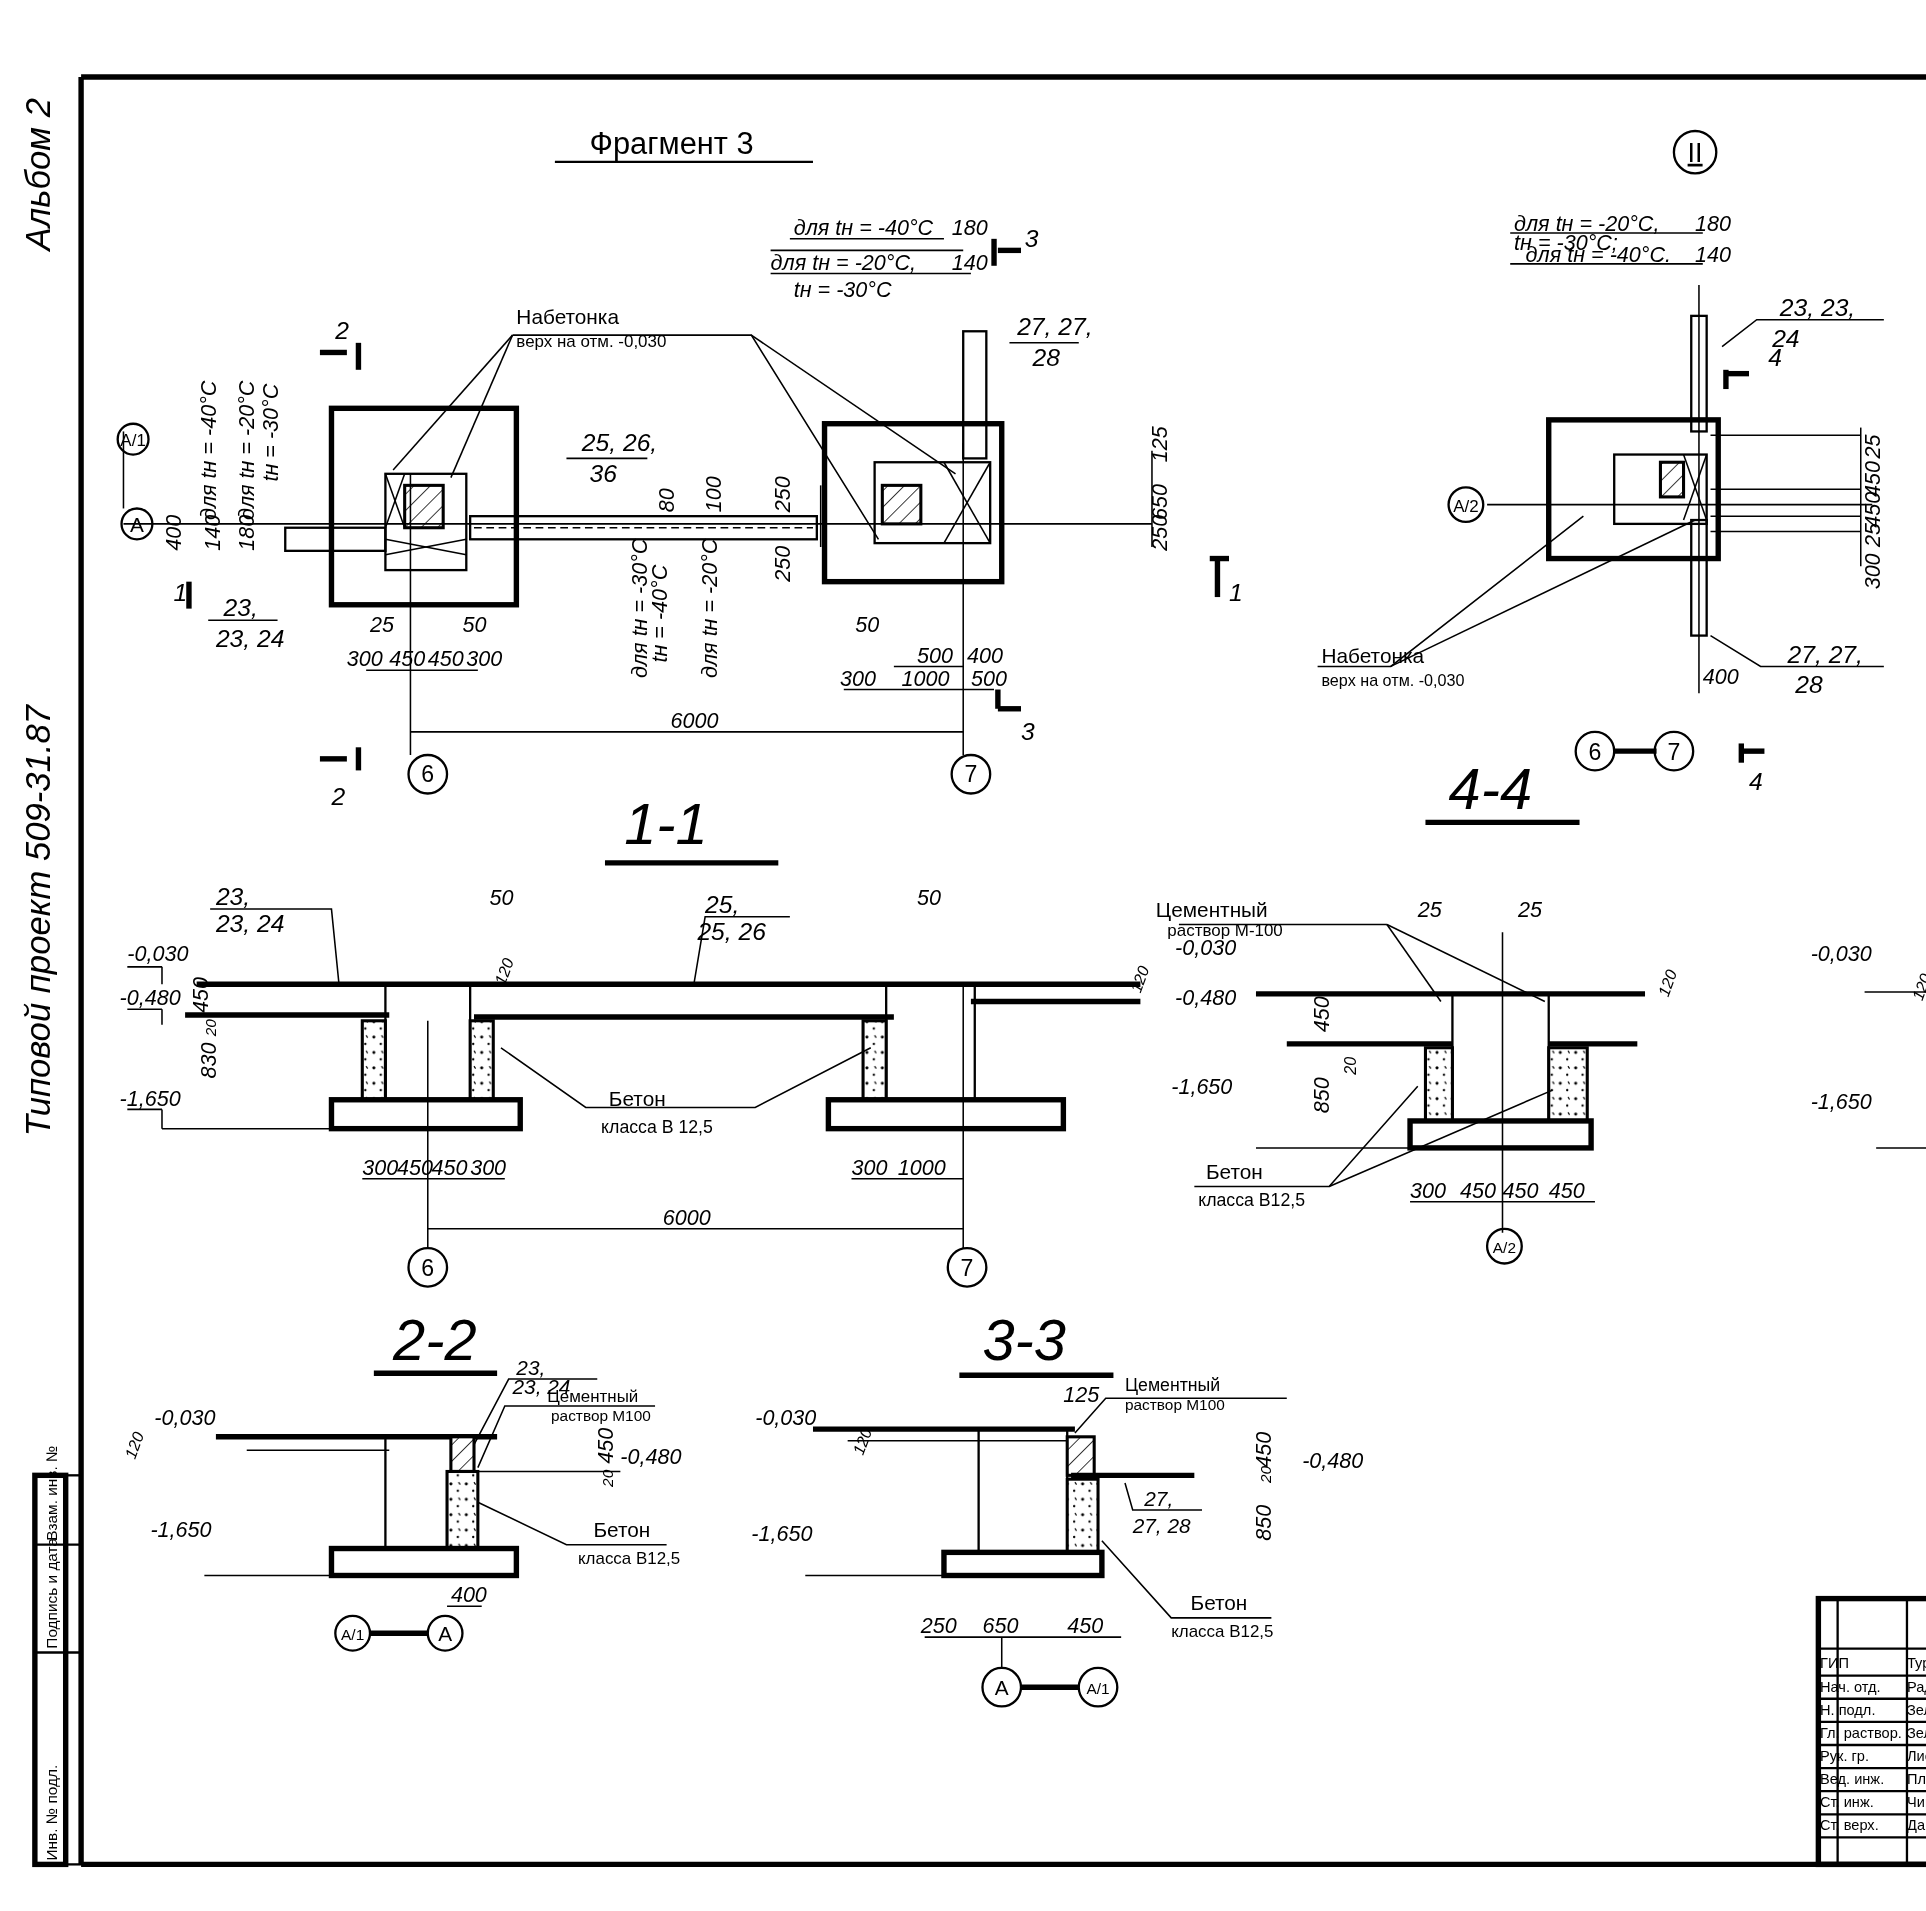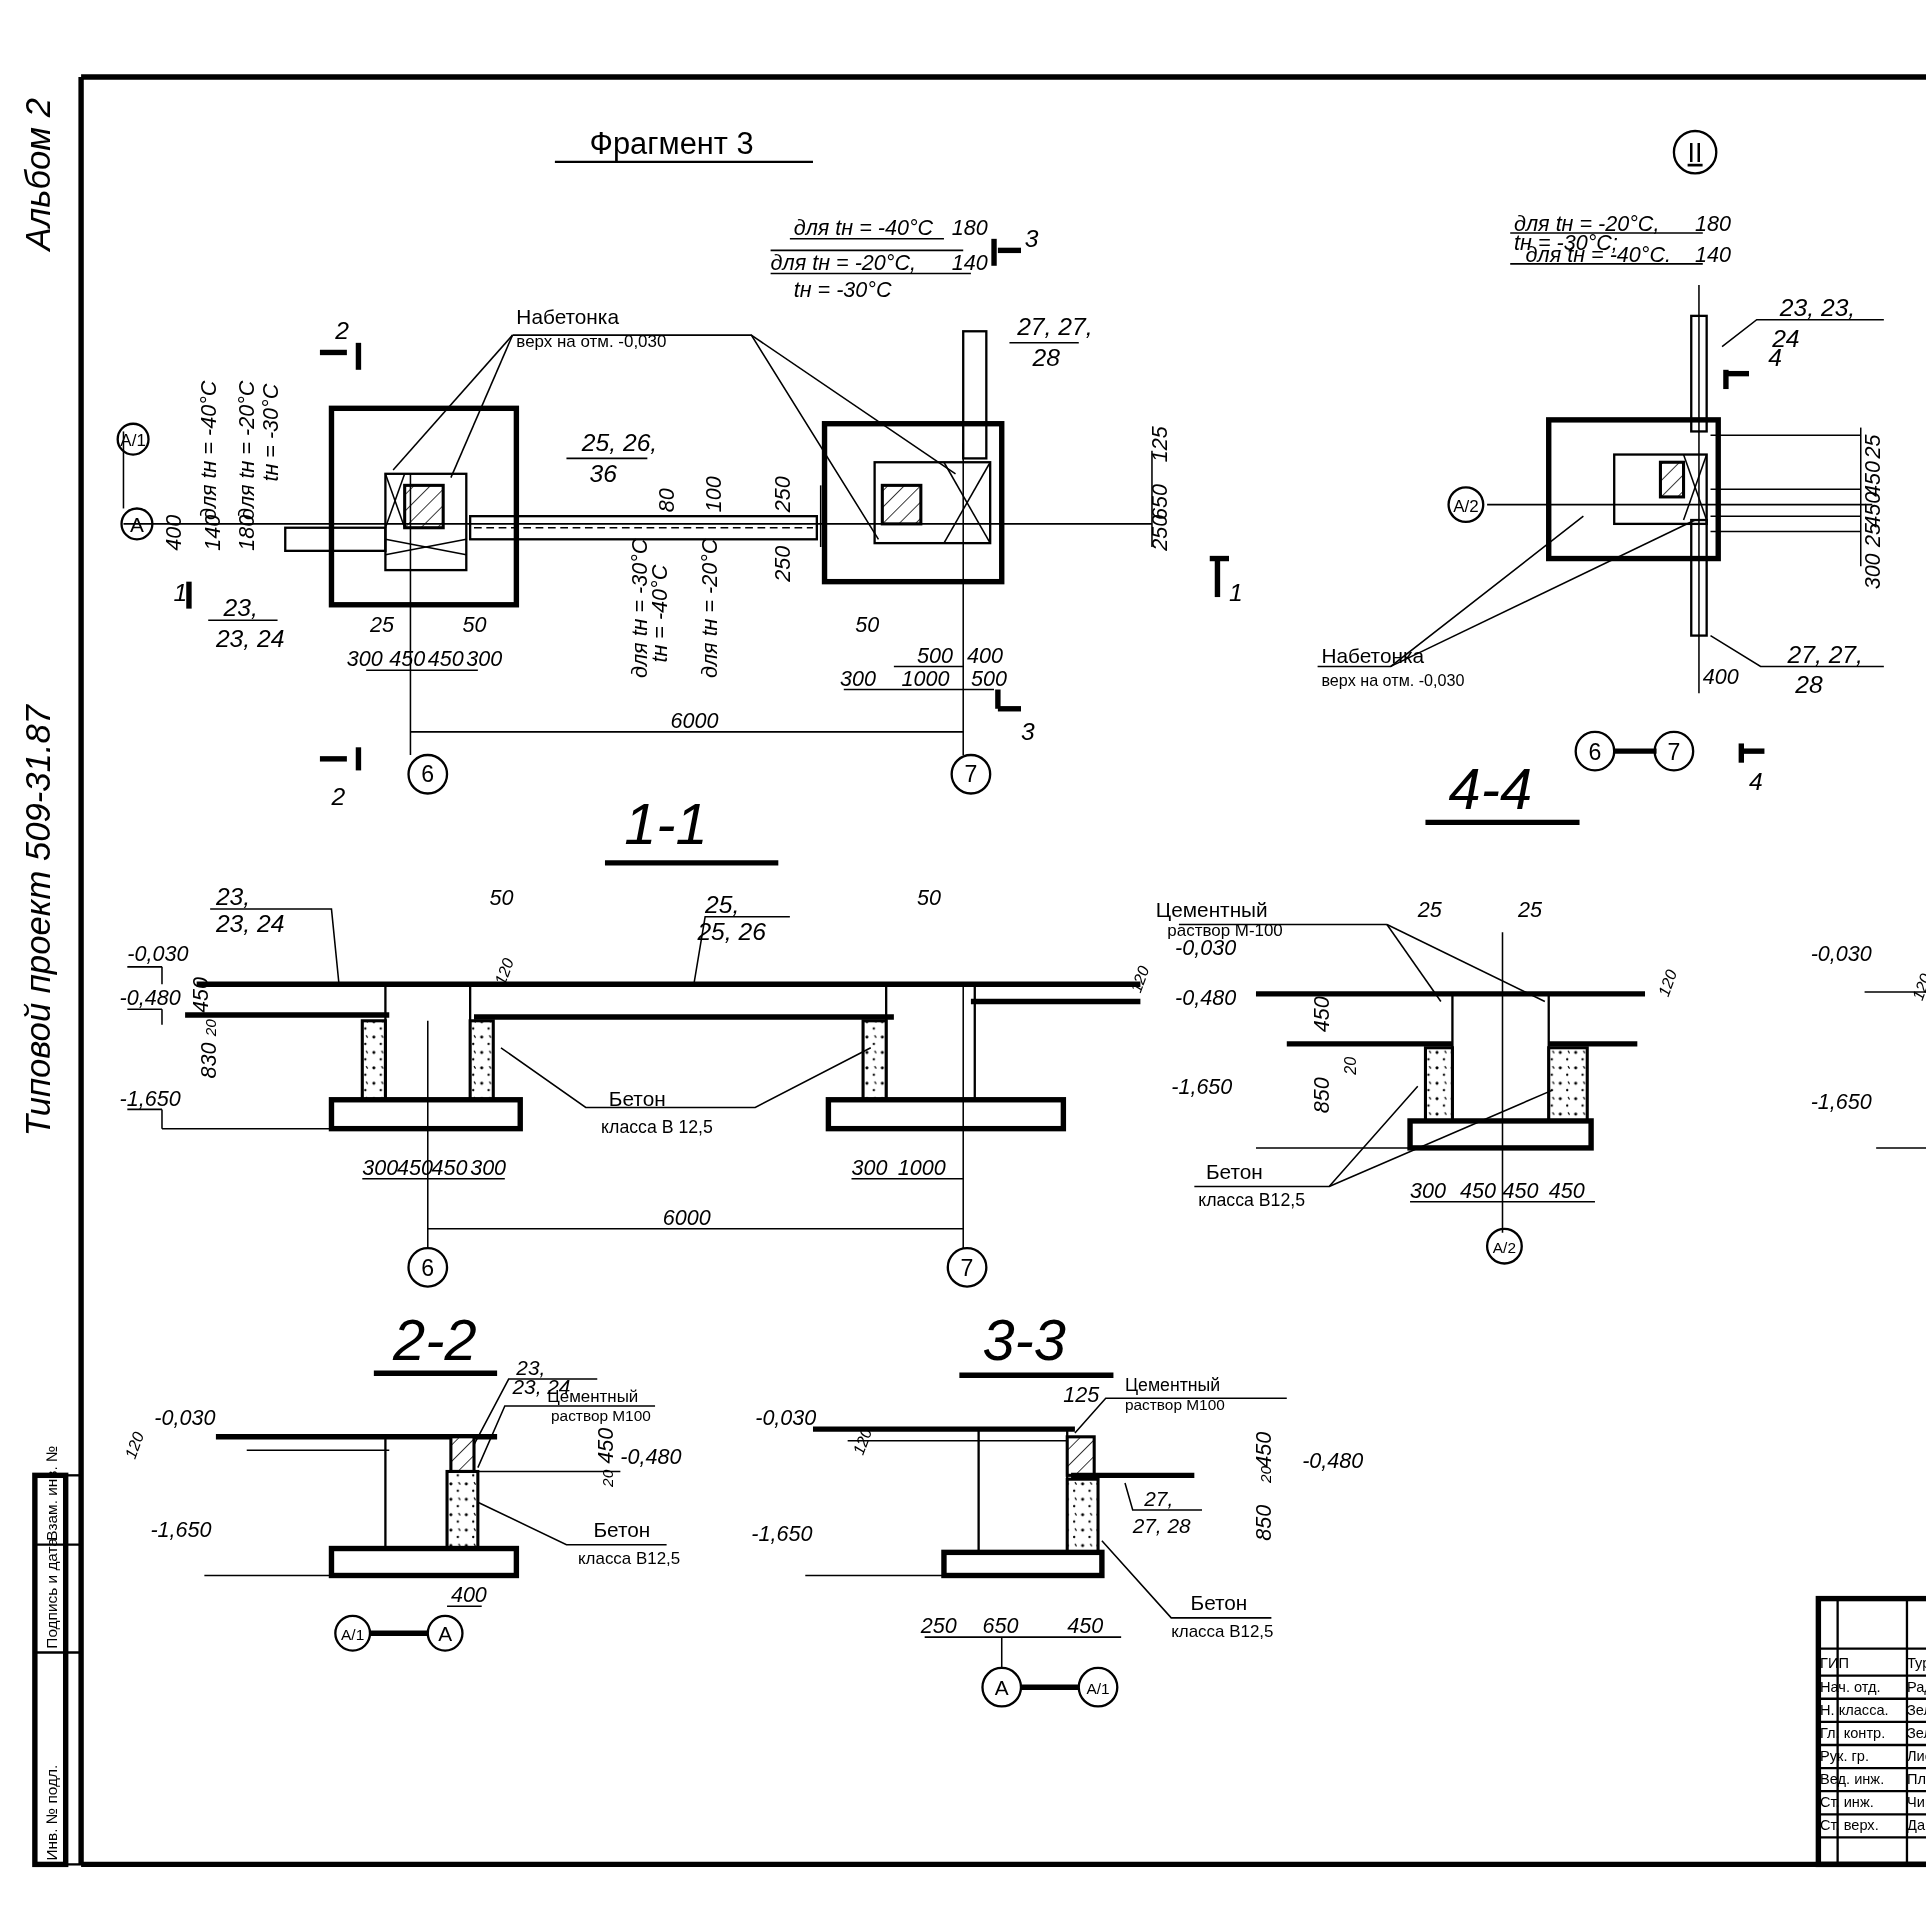--- a/index.html
+++ b/index.html
@@ -525,25 +525,25 @@
 <div style="position:absolute;left:1820px;top:1651px;width:196px;font-family:'Liberation Sans',sans-serif;">
   <div style="height:24px;display:flex;align-items:center;font-size:14.6px;">
       <span style="width:87px">ГИП</span>
       <span>Туринский</span>
     </div>
   <div style="height:23px;display:flex;align-items:center;font-size:14.6px;">
       <span style="width:87px">Нач. отд.</span>
       <span>Радько</span>
     </div>
   <div style="height:23px;display:flex;align-items:center;font-size:14.6px;">
-      <span style="width:87px">Н. класса.</span>
+      <span style="width:87px">Н. подл.</span>
       <span>Зеленский</span>
     </div>
   <div style="height:23px;display:flex;align-items:center;font-size:14.6px;">
-      <span style="width:87px">Гл. контр.</span>
+      <span style="width:87px">Гл. раствор.</span>
       <span>Зеленский</span>
     </div>
   <div style="height:23px;display:flex;align-items:center;font-size:14.6px;">
       <span style="width:87px">Рук. гр.</span>
       <span>Лисунов</span>
     </div>
   <div style="height:23px;display:flex;align-items:center;font-size:14.6px;">
       <span style="width:87px">Вед. инж.</span>
       <span>Пластюкова</span>
     </div>

